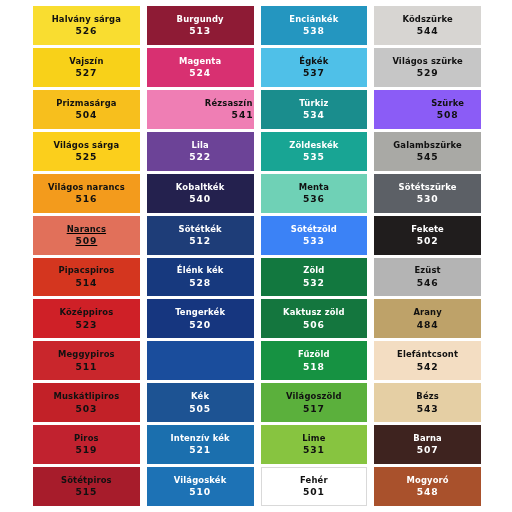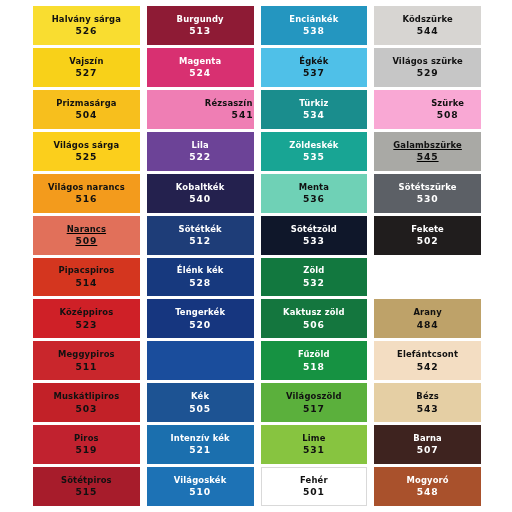--- a/index.html
+++ b/index.html
@@ -108,37 +108,37 @@
         <div class="cd">504</div>
       </div>
       <div class="swatch dark-text" style="background: rgb(239, 126, 180); grid-area: 3 / 2; align-items: flex-end;">
         <div class="nm">Rézsaszín</div>
         <div class="cd">541</div>
       </div>
       <div class="swatch light-text" style="background: rgb(26, 141, 141); grid-area: 3 / 3;">
         <div class="nm">Türkiz</div>
         <div class="cd">534</div>
       </div>
-      <div class="swatch dark-text" style="background: #f9a8d4; grid-area: 3 / 4; padding-left: 40px;">
+      <div class="swatch dark-text" style="background: #8b5cf6; grid-area: 3 / 4; padding-left: 40px;">
         <div class="nm">Szürke</div>
         <div class="cd">508</div>
       </div>
       <div class="swatch dark-text" style="background: rgb(251, 207, 28); grid-area: 4 / 1;">
         <div class="nm">Világos sárga</div>
         <div class="cd">525</div>
       </div>
       <div class="swatch light-text" style="background: rgb(108, 67, 151); grid-area: 4 / 2;">
         <div class="nm">Lila</div>
         <div class="cd">522</div>
       </div>
       <div class="swatch light-text" style="background: rgb(24, 165, 148); grid-area: 4 / 3;">
         <div class="nm">Zöldeskék</div>
         <div class="cd">535</div>
       </div>
-      <div class="swatch dark-text" style="background: rgb(169, 169, 165); grid-area: 4 / 4; text-decoration: underline;">
+      <div class="swatch dark-text" style="background: rgb(169, 169, 165); grid-area: 4 / 4;">
         <div class="nm">Galambszürke</div>
         <div class="cd">545</div>
       </div>
       <div class="swatch dark-text" style="background: rgb(243, 155, 28); grid-area: 5 / 1;">
         <div class="nm">Világos narancs</div>
         <div class="cd">516</div>
       </div>
       <div class="swatch light-text" style="background: rgb(36, 33, 78); grid-area: 5 / 2;">
         <div class="nm">Kobaltkék</div>
         <div class="cd">540</div>
@@ -152,39 +152,43 @@
         <div class="cd">530</div>
       </div>
       <div class="swatch dark-text" style="background: rgb(225, 112, 90); grid-area: 6 / 1; text-decoration: underline;">
         <div class="nm">Narancs</div>
         <div class="cd">509</div>
       </div>
       <div class="swatch light-text" style="background: rgb(30, 61, 120); grid-area: 6 / 2;">
         <div class="nm">Sötétkék</div>
         <div class="cd">512</div>
       </div>
-      <div class="swatch light-text" style="background: #0f172a; grid-area: 6 / 3;">
+      <div class="swatch light-text" style="background: #3b82f6; grid-area: 6 / 3;">
         <div class="nm">Sötétzöld</div>
         <div class="cd">533</div>
       </div>
       <div class="swatch light-text" style="background: rgb(32, 29, 29); grid-area: 6 / 4;">
         <div class="nm">Fekete</div>
         <div class="cd">502</div>
       </div>
       <div class="swatch dark-text" style="background: rgb(212, 54, 31); grid-area: 7 / 1;">
         <div class="nm">Pipacspiros</div>
         <div class="cd">514</div>
       </div>
       <div class="swatch light-text" style="background: rgb(23, 57, 126); grid-area: 7 / 2;">
         <div class="nm">Élénk kék</div>
         <div class="cd">528</div>
       </div>
       <div class="swatch light-text" style="background: rgb(18, 120, 63); grid-area: 7 / 3;">
         <div class="nm">Zöld</div>
         <div class="cd">532</div>
+      </div>
+      <div class="swatch dark-text" style="background: rgb(180, 180, 180); grid-area: 7 / 4;">
+        <div class="nm">Ezüst</div>
+        <div class="cd">546</div>
       </div>
       <div class="swatch dark-text" style="background: rgb(207, 32, 39); grid-area: 8 / 1;">
         <div class="nm">Középpiros</div>
         <div class="cd">523</div>
       </div>
       <div class="swatch light-text" style="background: rgb(22, 54, 127); grid-area: 8 / 2;">
         <div class="nm">Tengerkék</div>
         <div class="cd">520</div>
       </div>
       <div class="swatch light-text" style="background: rgb(20, 118, 62); grid-area: 8 / 3;">

